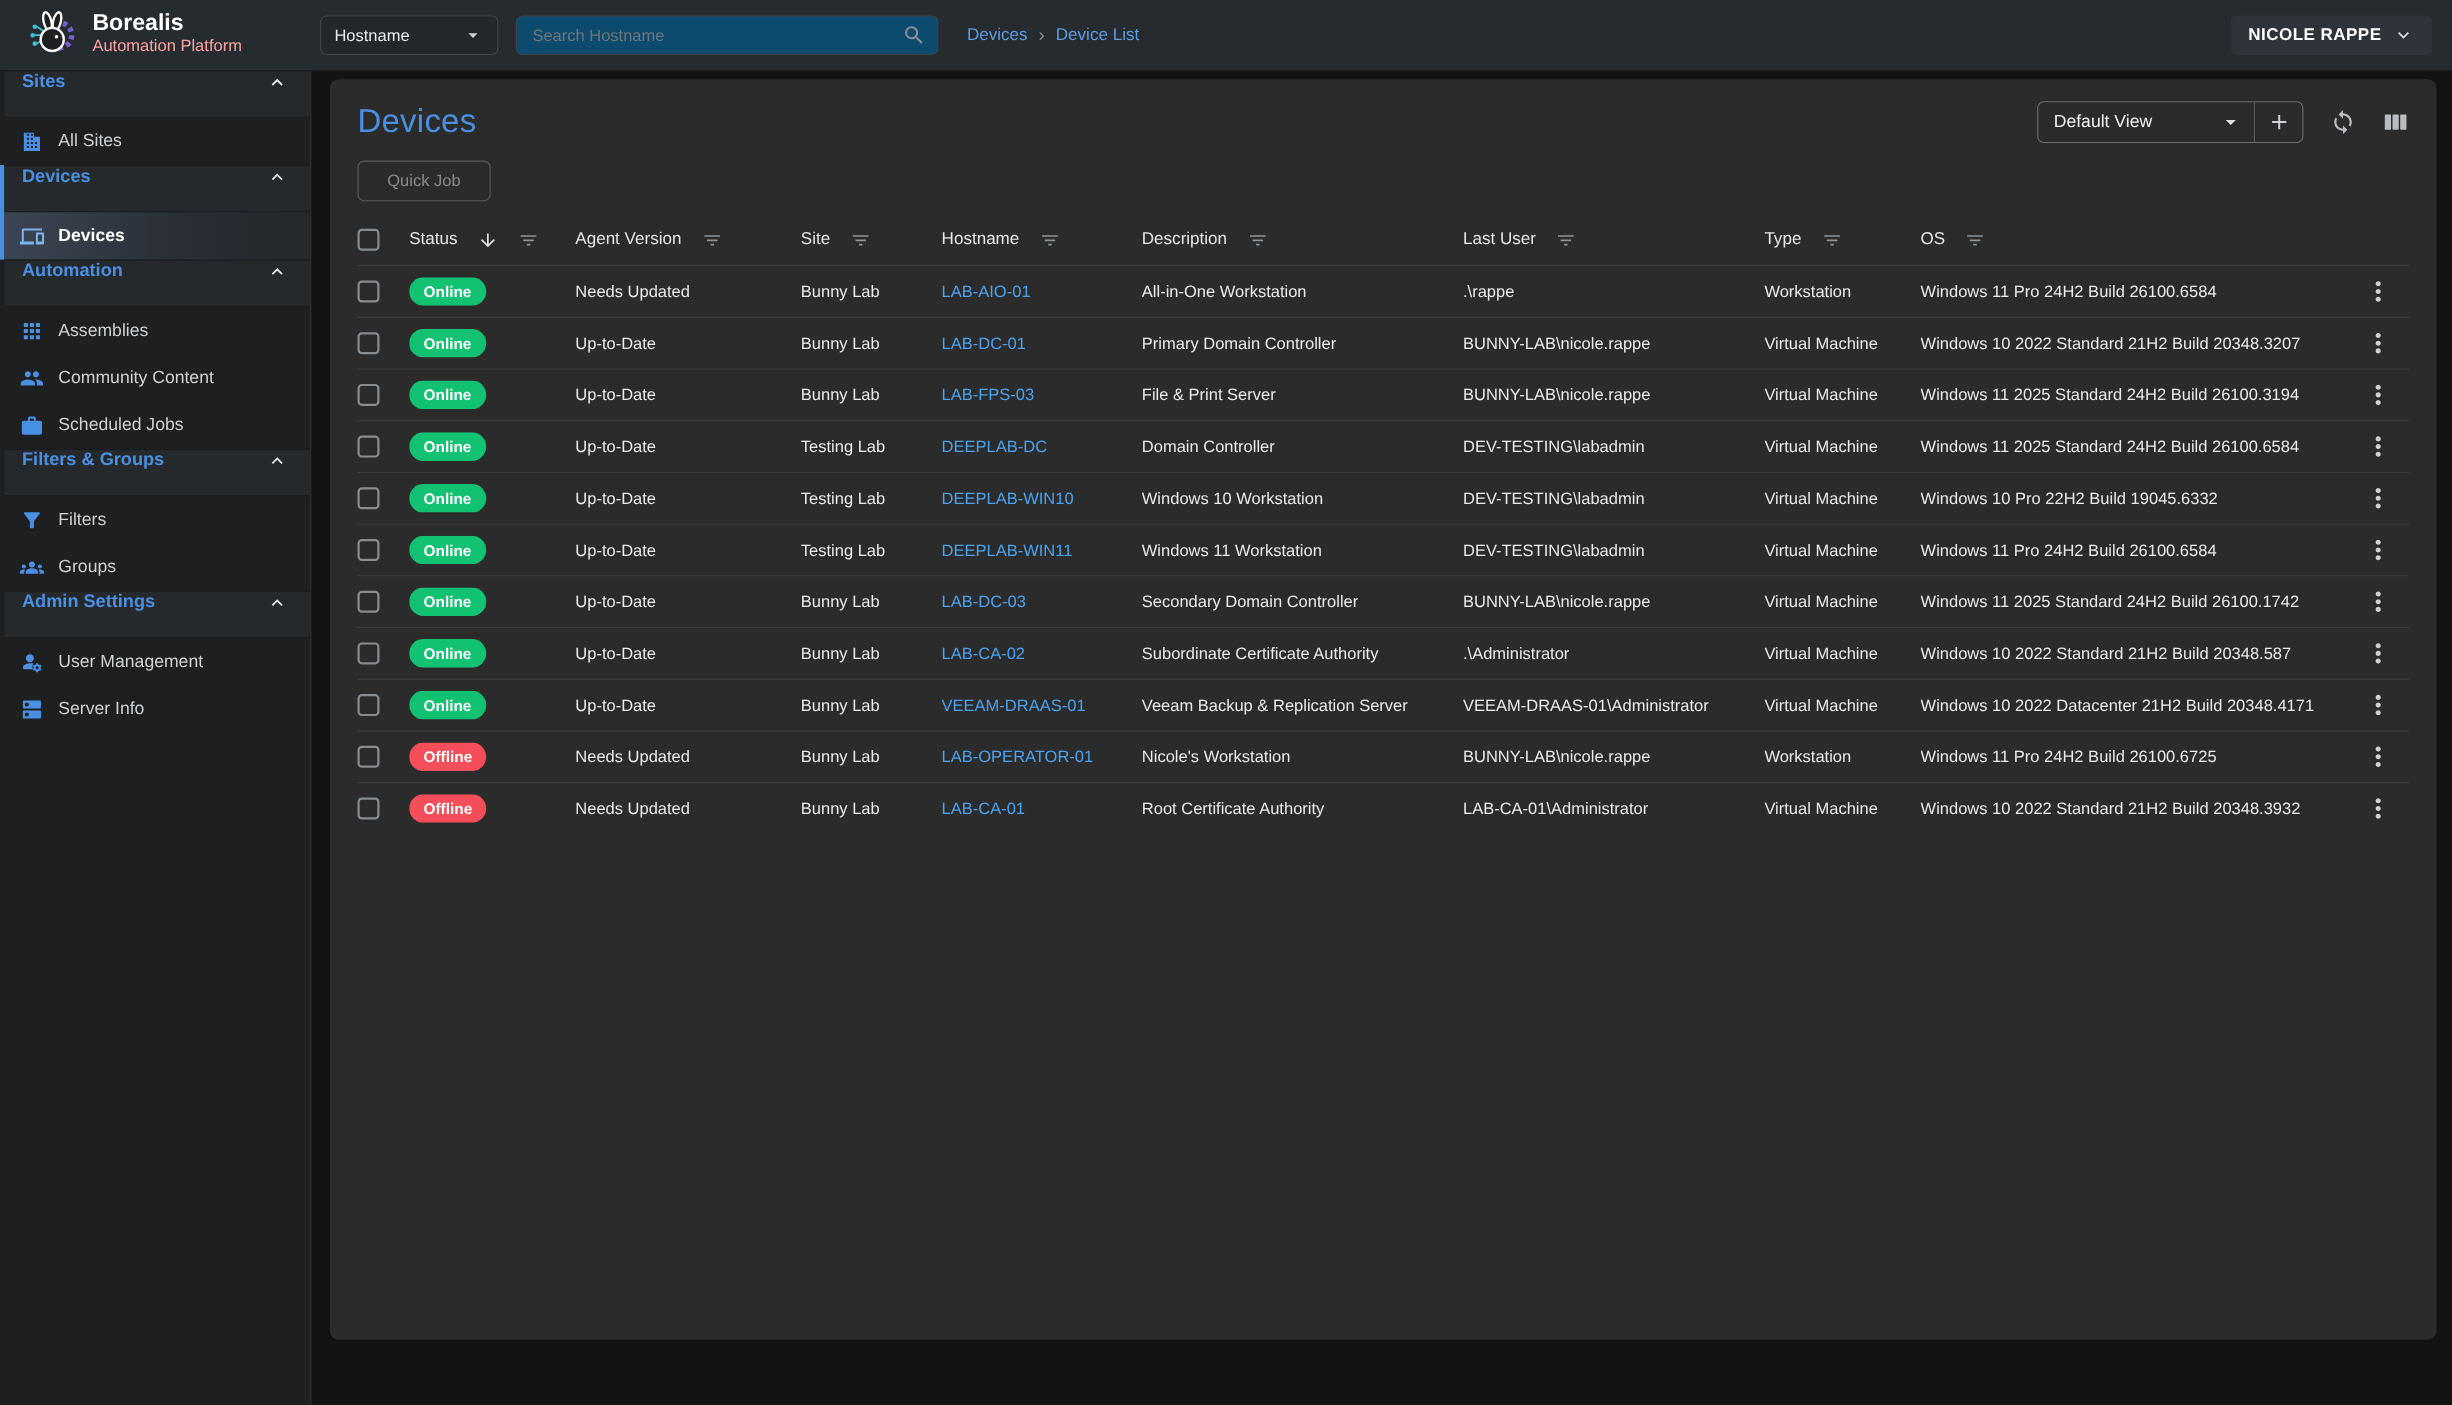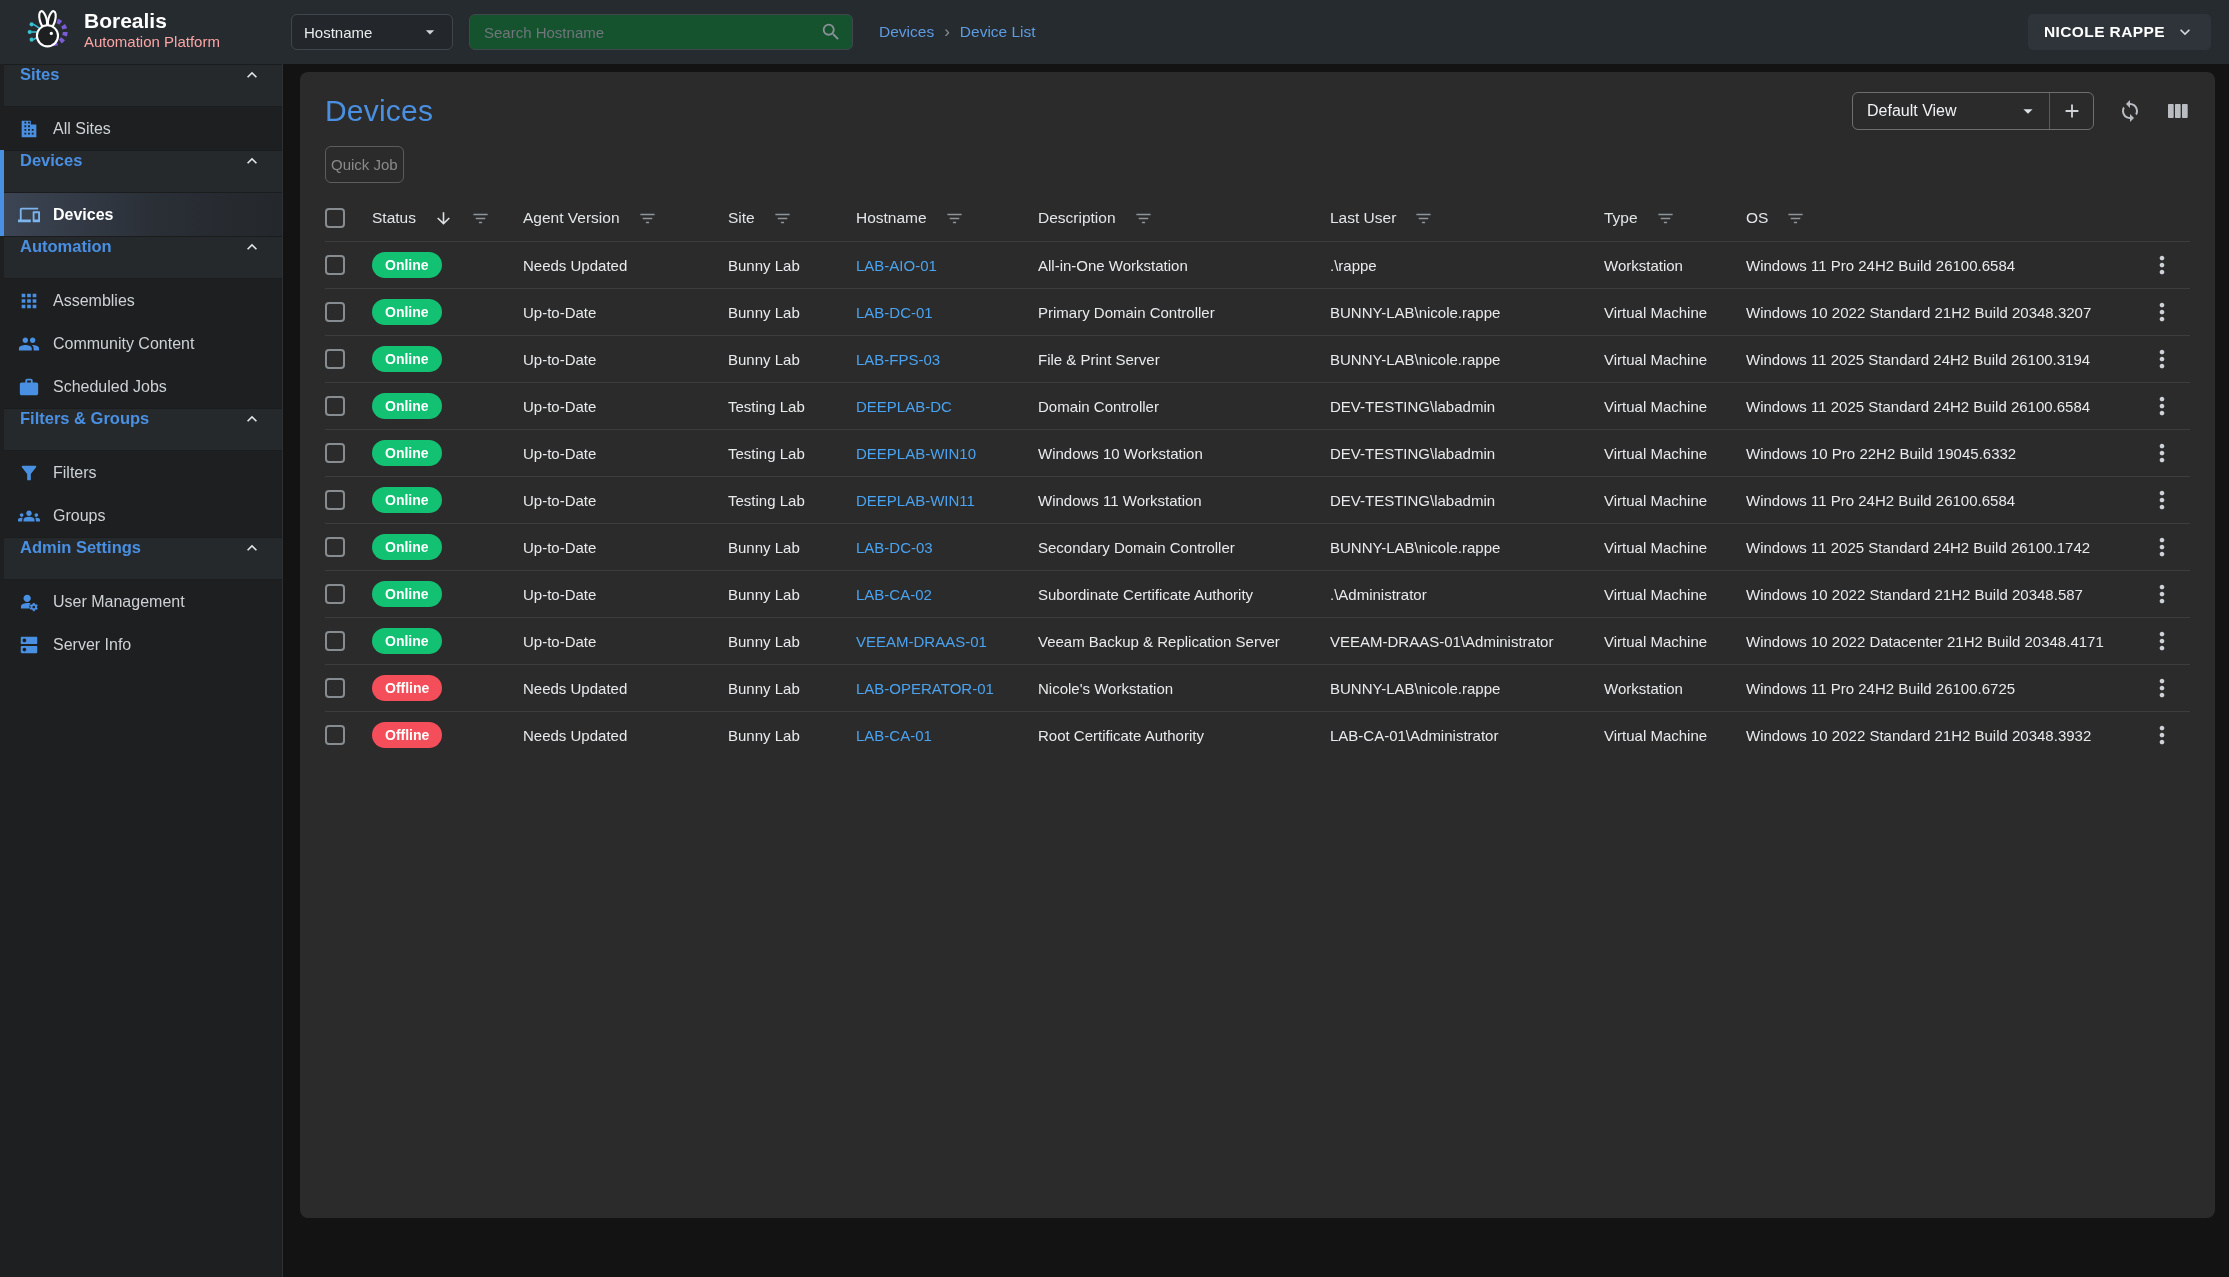--- a/index.html
+++ b/index.html
@@ -36,21 +36,21 @@
   .brand-logo{width:46px;height:46px;flex:none}
   .brand-name{font-size:21px;font-weight:bold;color:#fff;line-height:1.15}
   .brand-sub{font-size:15px;color:#fca5a5}
   .field-selector{
     margin-left:8px;width:162px;height:36px;background:#23272c;border:1px solid #41464c;
     border-radius:6px;display:flex;align-items:center;justify-content:space-between;
     padding:0 12px;cursor:pointer;flex:none;
   }
   .field-selector .caret{width:20px;height:20px;color:#cfd3d7}
   .search-box{
-    margin-left:16px;width:384px;height:36px;background:#14532d;border:1px solid #41464c;
+    margin-left:16px;width:384px;height:36px;background:#0c4a6e;border:1px solid #41464c;
     border-radius:6px;display:flex;align-items:center;padding:0 10px 0 14px;flex:none;
   }
   .search-box input{
     flex:1;background:transparent;border:none;outline:none;color:#e8eaec;font-size:15px;
     font-family:inherit;
   }
   .search-box input::placeholder{color:#70767c}
   .search-box .icon{width:22px;height:22px;color:#8a9097}
   .breadcrumb{margin-left:26px;display:flex;align-items:center;gap:10px;font-size:15.5px}
   .crumb{color:#5d9ce0;cursor:pointer}
@@ -108,21 +108,21 @@
   }
   .view-select .caret{width:22px;height:22px;color:#dfe3e6}
   .add-view{
     width:44px;display:flex;align-items:center;justify-content:center;cursor:pointer;
     border-left:1px solid #5a5a5a;color:#cfd3d7;
   }
   .add-view .icon{width:22px;height:22px}
   .icon-button{width:24px;height:24px;color:#b9bdc1;cursor:pointer;margin-left:24px}
   .quick-job{
     margin-top:16px;display:inline-block;background:transparent;border:1px solid #5c5c5c;
-    color:#8a8a8a;font-size:15px;padding:9px 5px;border-radius:6px;cursor:default;
+    color:#8a8a8a;font-size:15px;padding:9px 26px;border-radius:6px;cursor:default;
     font-family:inherit;
   }
 
   
   .table{margin-top:12px}
   .row-grid{
     display:grid;align-items:center;
     grid-template-columns:47px 151px 205px 128px 182px 292px 274px 142px 1fr 56px;
   }
   .thead-row{height:46px;font-size:15.5px;color:#e3e6e8}

